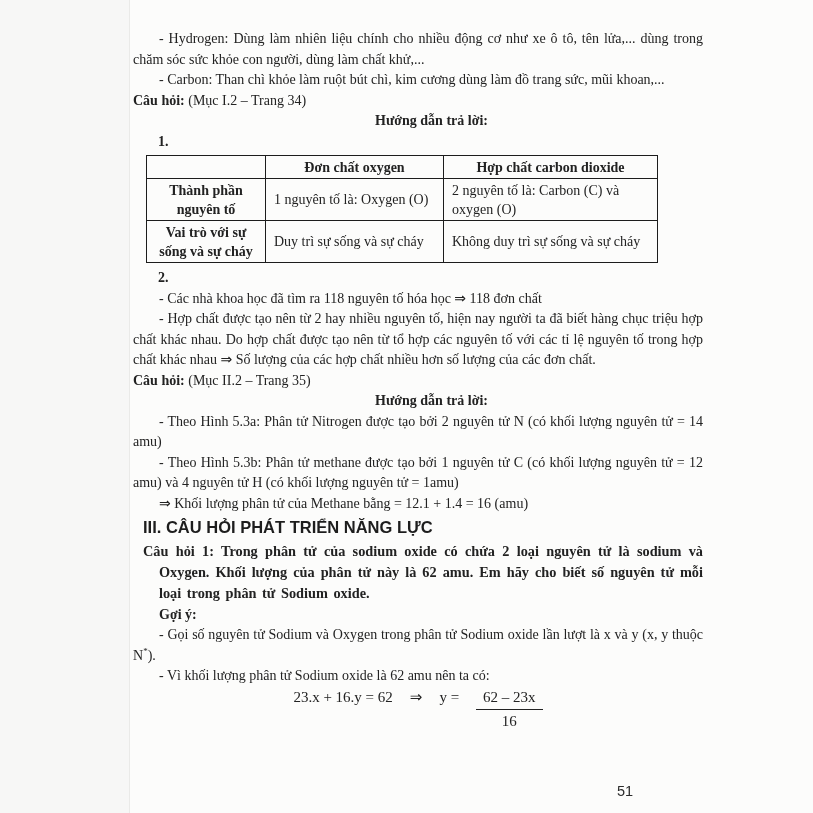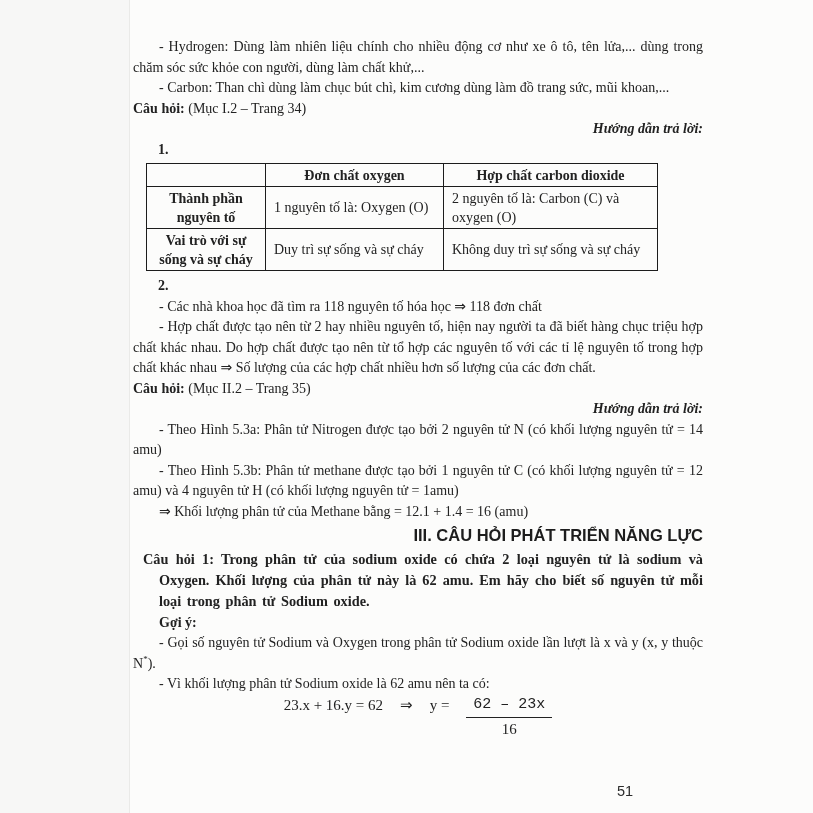--- a/index.html
+++ b/index.html
@@ -7,73 +7,73 @@
     width:813px;height:813px;position:relative;overflow:hidden;
     background:#fcfcfb;
     font-family:"Liberation Serif", serif;
     color:#222;
   }
   .scan-left-margin{
     position:absolute;left:0;top:0;width:129px;height:813px;
     background:#f7f7f6;border-right:1px solid #eaeae8;
   }
   .page-content{
-    position:absolute;left:133px;top:12px;width:570px;padding-top:25px;
+    position:absolute;left:133px;top:4px;width:570px;padding-top:25px;
     font-size:14px;line-height:20.5px;
   }
   p{margin:0;text-align:justify;}
   .indent{text-indent:26px;}
   .qline{text-indent:0;}
   .qlabel{font-weight:bold;margin-top:35px;}
-  .guide{font-weight:bold;font-style:italic;text-indent:27px;text-align:right;}
+  .guide{font-weight:bold;text-indent:27px;text-align:center;}
   .numline{font-weight:bold;text-indent:25px;text-align:left;}
   table.cmp{
     border-collapse:collapse;margin-left:13px;margin-top:3px;margin-bottom:5px;
     width:511px;table-layout:fixed;
   }
   table.cmp th, table.cmp td{
     border:1.5px solid #1c1c1c;padding:1px 8px;vertical-align:middle;
     font-size:14px;line-height:19px;
   }
   table.cmp th{font-weight:bold;text-align:center;height:20px;}
   td.rowlabel{font-weight:bold;text-align:center;height:39px;}
   td.cellval{text-align:left;height:39px;}
   .col-label{width:119px;} .col-oxy{width:178px;} .col-cd{width:214px;}
   h3.sec{
     font-family:"Liberation Sans", sans-serif;font-weight:bold;
-    font-size:16.5px;line-height:23px;margin:2px 0 2px 10px;color:#1d1d1d;text-align:right;
+    font-size:16.5px;line-height:23px;margin:2px 0 2px 10px;color:#1d1d1d;
   }
   .boldblock{
     font-weight:bold;margin-left:10px;padding-left:16px;text-indent:-16px;
     font-size:14.3px;line-height:21.2px;word-spacing:2px;
   }
   .goiy{font-weight:bold;text-indent:26px;text-align:left;}
   sup.star{font-size:9px;vertical-align:super;line-height:0;}
   .equation{
     display:flex;justify-content:center;gap:17px;
     font-size:15px;
   }
   .frac{display:inline-flex;flex-direction:column;text-align:center;}
-  .frac .num{border-bottom:1.5px solid #222;padding:0 7px 2px;font-family:Liberation Mono, monospace;}
+  .frac .num{border-bottom:1.5px solid #222;padding:0 7px 2px;}
   .frac .den{padding-top:1px;}
   .page-number{
     position:absolute;left:617px;top:783px;
     font-family:"Liberation Sans", sans-serif;font-size:14.5px;color:#2b2b2b;
   }
 </style>
 </head>
 <body>
 
 <div class="scan-left-margin"></div>
 
 <div class="page-content">
 
   <p class="indent">- Hydrogen: Dùng làm nhiên liệu chính cho nhiều động cơ như xe ô tô, tên lửa,... dùng trong chăm sóc sức khỏe con người, dùng làm chất khử,...</p>
 
-  <p class="indent">- Carbon: Than chì dùng làm chục bút chì, kim cương dùng làm đồ trang sức, mũi khoan,...</p>
+  <p class="indent">- Carbon: Than chì khỏe làm ruột bút chì, kim cương dùng làm đồ trang sức, mũi khoan,...</p>
 
   <p class="qline"><span class="qlabel">Câu hỏi:</span><span> (Mục I.2 – Trang 34)</span></p>
 
   <p class="guide">Hướng dẫn trả lời:</p>
 
   <p class="numline">1.</p>
 
   <table class="cmp">
     <colgroup>
       <col class="col-label">

